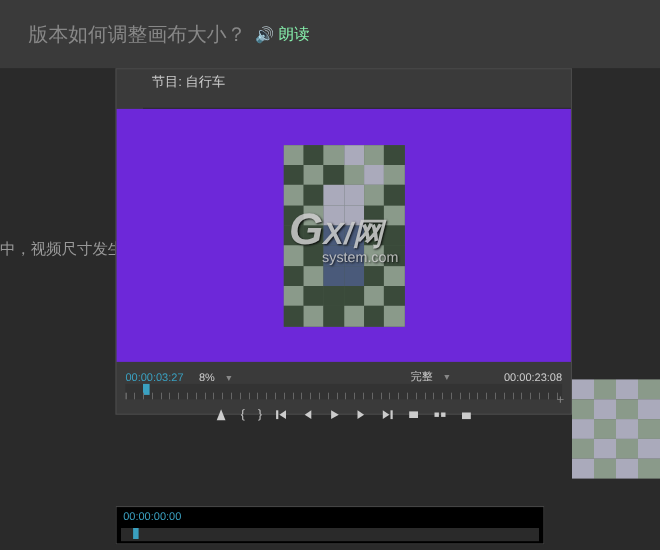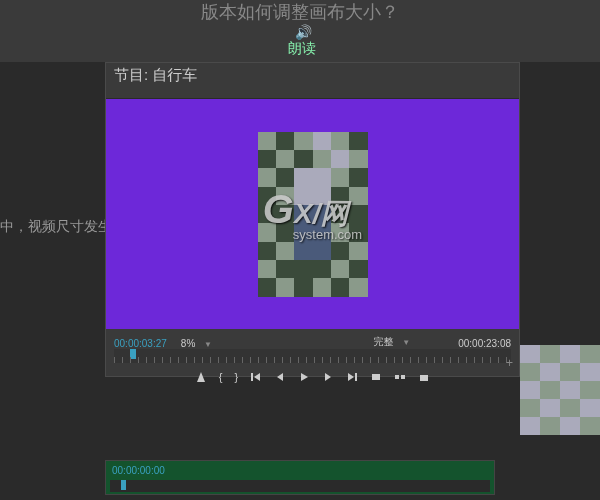--- a/index.html
+++ b/index.html
@@ -9,42 +9,42 @@
   font-family: Arial, sans-serif;
   overflow: hidden;
   position: relative;
 }
 .topbar {
   position: absolute; top: 0; left: 0; right: 0;
   height: 62px;
   background: #3a3a3a;
   display: flex; align-items: center;
   padding: 0 26px;
-  flex-direction: column;
 }
 .title-text { color: #888; font-size: 18px; }
 .audio-icon { color: #1a9fff; margin-left: 8px; font-size: 14px; }
 .audio-label { color: #86efac; font-size: 14px; margin-left: 4px; }
 .hint-text {
   position: absolute; top: 218px; left: 0;
   color: #999; font-size: 14px;
 }
 .program-panel {
   position: absolute;
   top: 62px; left: 105px;
   width: 415px; height: 315px;
   background: #3a3a3a;
   border: 1px solid #4a4a4a;
 }
 .panel-tab {
   height: 36px;
   padding: 3px 8px;
   color: #ccc;
-  font-size: 15px;
+  font-size: 12px;
   border-bottom: 1px solid #2a2a2a;
+  margin-left: 24px;
 }
 .preview-area {
   height: 230px;
   display: flex;
   align-items: center;
   justify-content: center;
   background: #6d28d9;
   position: relative;
 }
 .video-frame {
@@ -118,21 +118,21 @@
   width: 80px; height: 90px;
   background: #555;
   display: grid;
   grid-template-columns: repeat(4,1fr);
   grid-template-rows: repeat(5,1fr);
 }
 .bg-timeline {
   position: absolute;
   left: 105px; bottom: 5px;
   width: 390px; height: 35px;
-  background: #14532d;
+  background: #000000;
   border: 1px solid #444;
 }
 .bg-tc { color: #3aa0c0; font-size: 10px; padding: 4px 6px; }
 .bg-ruler { height: 12px; background: #2a2a2a; margin: 0 4px; position: relative; }
 .bg-ph { position: absolute; left: 3%; width: 5px; height: 10px; background: #3aa0c0; }
 </style>
 </head>
 <body>
 
 <div class="topbar">

